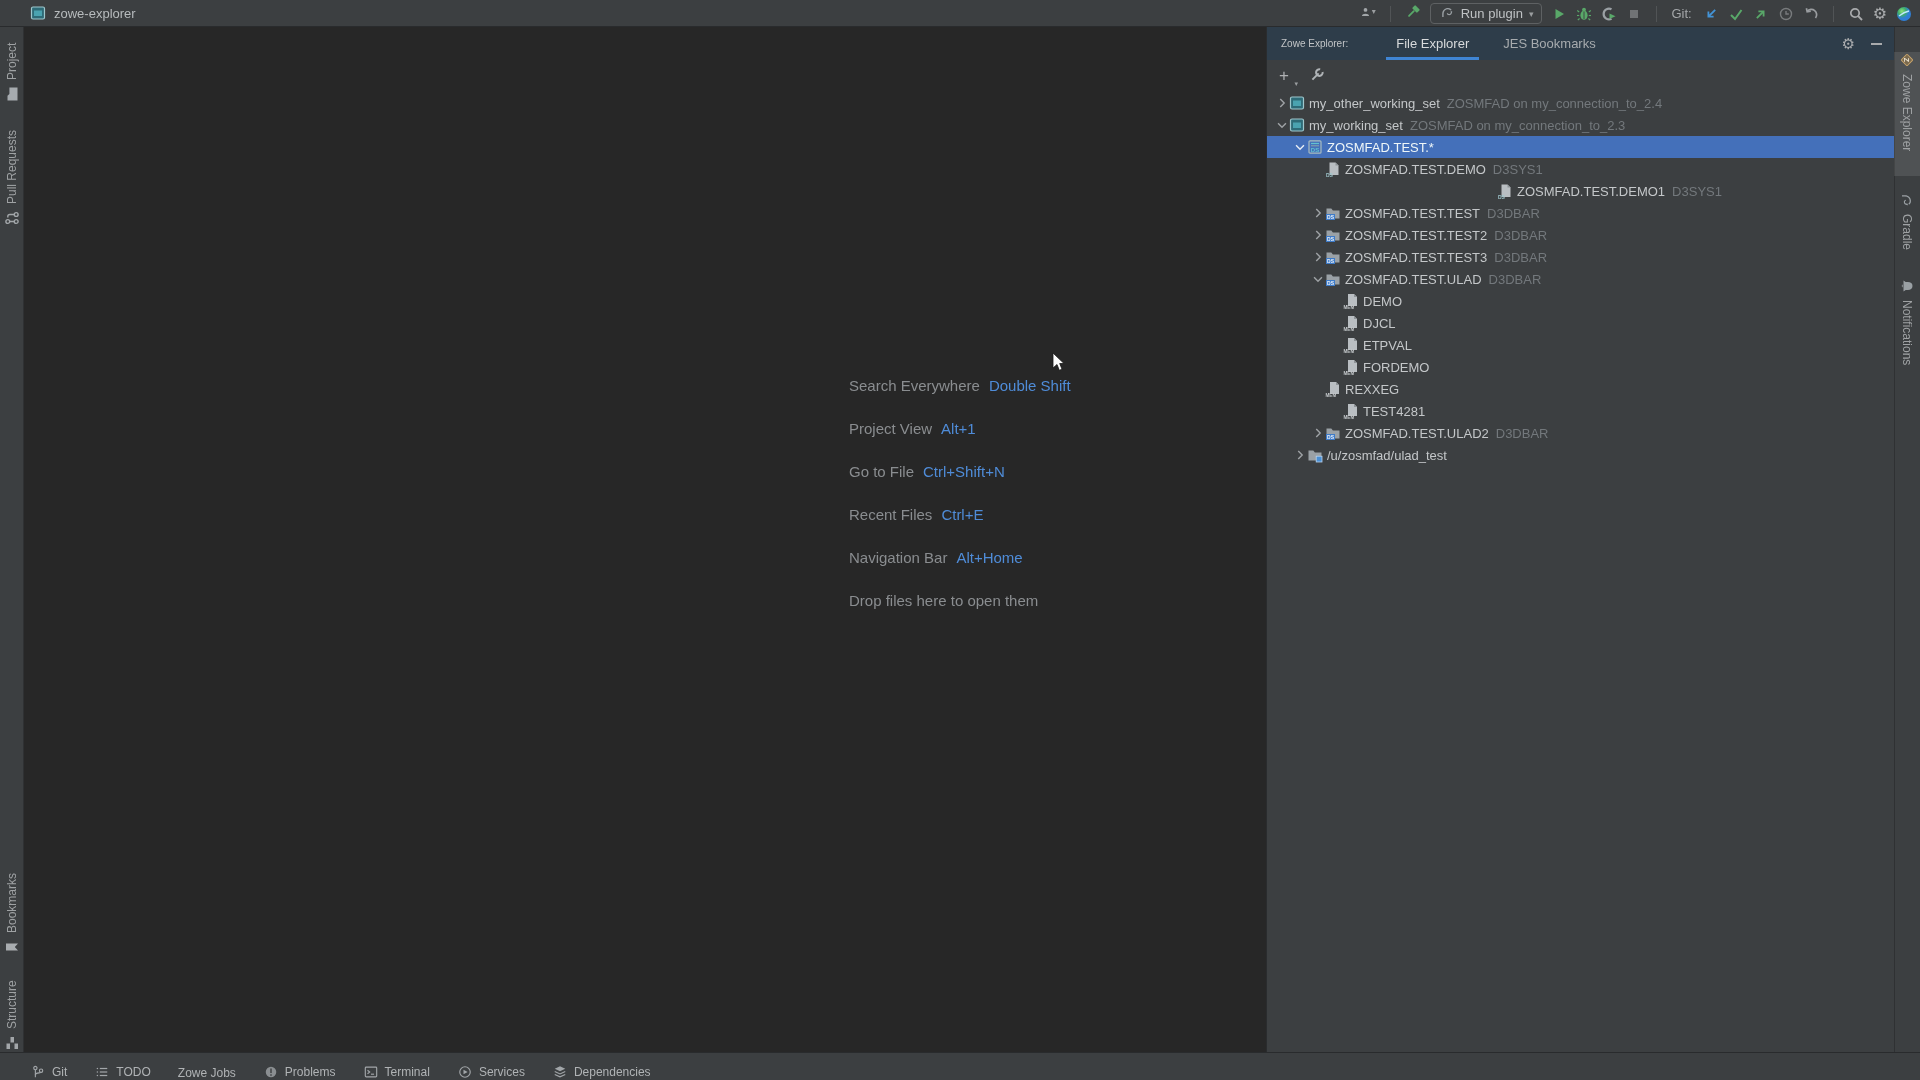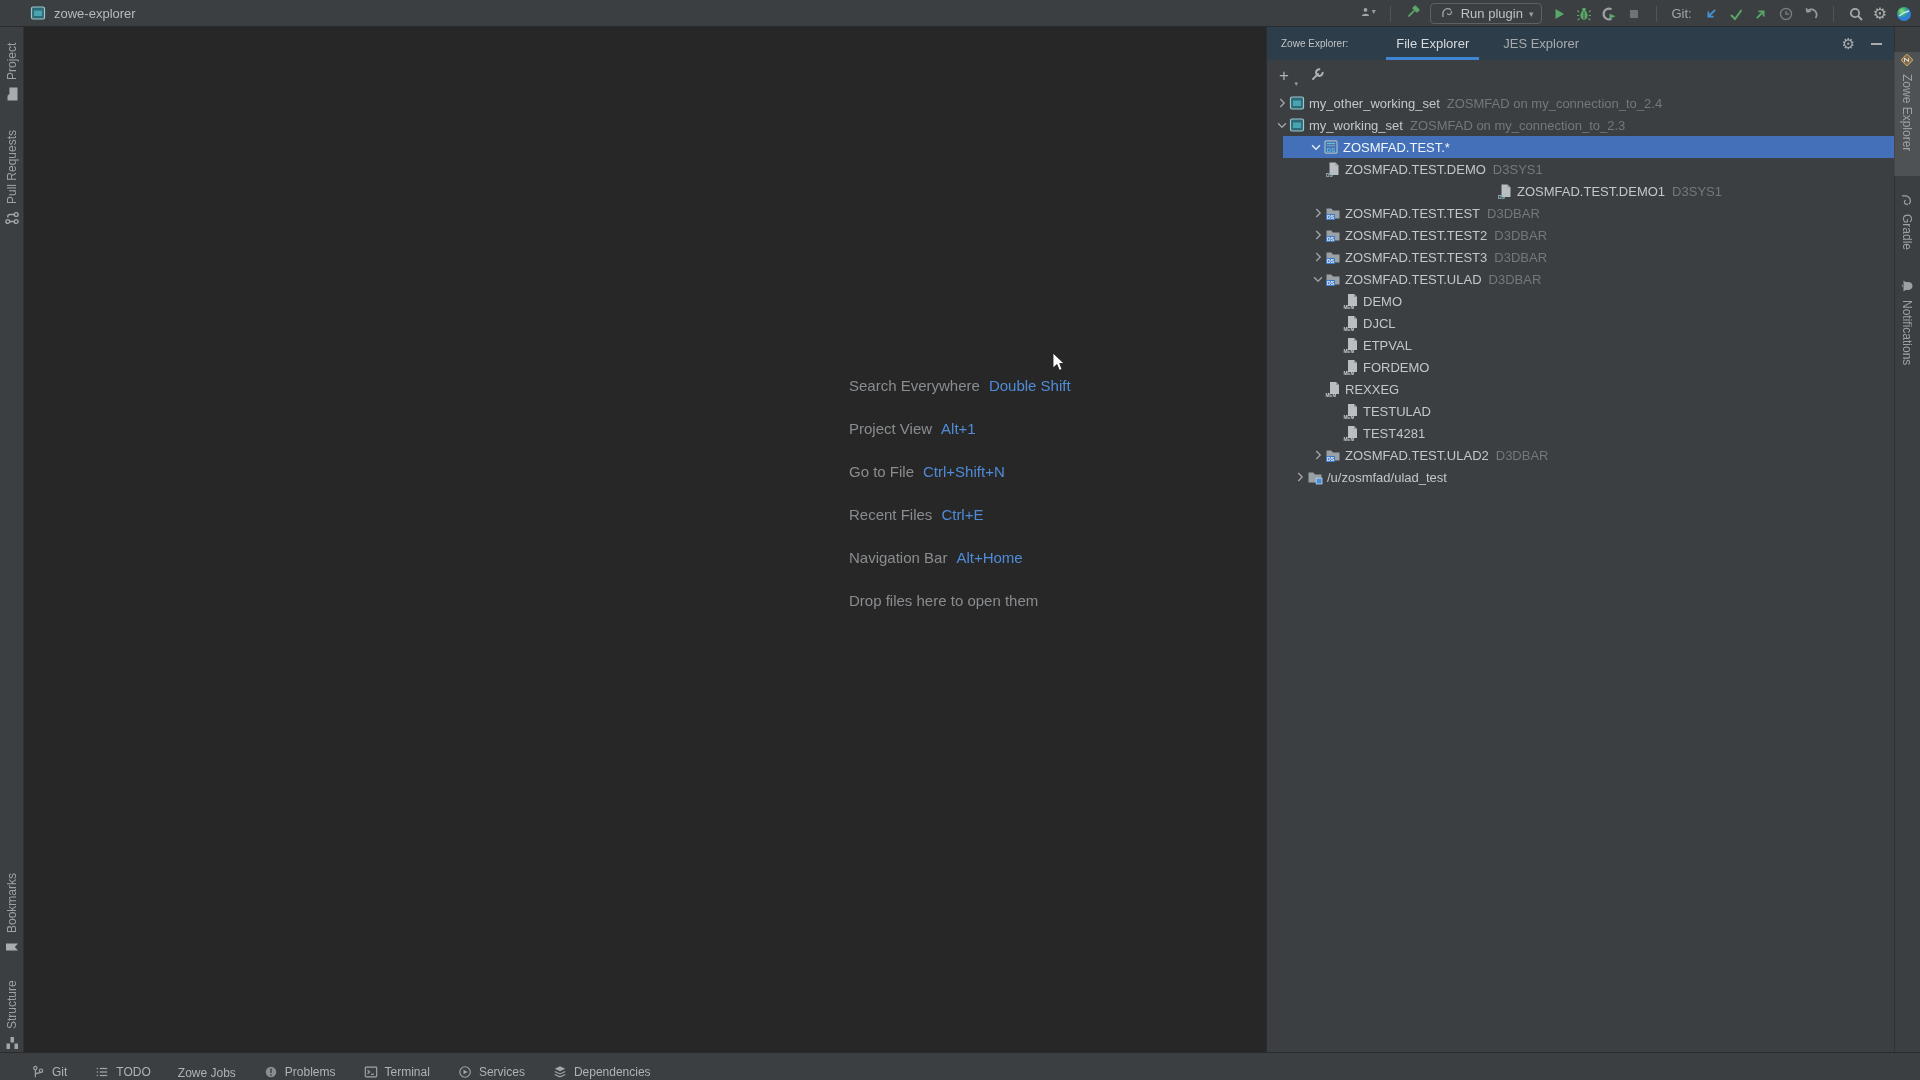--- a/index.html
+++ b/index.html
@@ -351,21 +351,21 @@
         <path d="M1,1 L1,16 L5,12.5 L7.3,18.3 L10,17.2 L7.7,11.5 L12,11.5 Z" fill="#ffffff" stroke="#1a1a1a" stroke-width="0.8"></path>
       </svg>
     </div>
   </div>
 
   <div id="panel">
     <div id="panel-header">
       <span id="panel-title">Zowe Explorer:</span>
       <span id="tabs-slot" style="display:flex;height:33px;">
           <div class="ptab active">File Explorer</div>
-          <div class="ptab">JES Explorer</div>
+          <div class="ptab">JES Bookmarks</div>
         </span>
       <div id="panel-header-right">
         <span class="glyph">⚙</span>
         <span class="hide-bar"></span>
       </div>
     </div>
     <div id="panel-toolbar">
       <span class="add-ic">+<span class="mini-caret">▾</span></span>
       <span class="tb-icon" id="wrench-slot">
           <svg width="16" height="16" viewBox="0 0 16 16">
@@ -400,21 +400,21 @@
           </span>
           <span class="t-icon">
             <svg width="16" height="16" viewBox="0 0 16 16">
               <rect x="1.5" y="2" width="13" height="12" rx="1.5" fill="#2e6b77" stroke="#9ec7cd" stroke-width="1.2"></rect>
               <rect x="4" y="5.5" width="8" height="5.5" fill="#4aa3b0"></rect>
             </svg>
           </span>
           <span class="t-name">my_working_set</span>
           <span class="t-meta">ZOSMFAD on my_connection_to_2.3</span>
         </div>
-        <div class="trow selected" style="padding-left: 26px; margin-left: 16px;">
+        <div class="trow selected" style="padding-left: 26px;">
           <span class="t-chev">
             <svg width="14" height="14" viewBox="0 0 16 16">
               <polyline points="3.5,6 8,10.5 12.5,6" fill="none" stroke="#e8eef5" stroke-width="1.6"></polyline>
             </svg>
           </span>
           <span class="t-icon">
             <svg width="16" height="16" viewBox="0 0 16 16">
               <rect x="2" y="1.8" width="12" height="12.4" rx="1" fill="none" stroke="#a8bcc0" stroke-width="1.2"></rect>
               <line x1="4" y1="4.5" x2="12" y2="4.5" stroke="#62c1cf" stroke-width="1.2"></line>
               <line x1="4" y1="6.8" x2="12" y2="6.8" stroke="#8aa6ab" stroke-width="1"></line>
@@ -558,31 +558,20 @@
         <div class="trow" style="padding-left: 44px;">
           <span class="t-chev"></span>
           <span class="t-icon">
             <svg width="16" height="16" viewBox="0 0 16 16">
               <path d="M5,1 h6 l3,3 v9 h-9 z" fill="#b9bec2"></path>
               <path d="M11,1 l3,3 h-3 z" fill="#8e9397"></path>
               <text x="0.5" y="15.5" font-size="4.6" font-weight="bold" fill="#c3c7ca" font-family="Liberation Sans,sans-serif">MEM</text>
             </svg>
           </span>
           <span class="t-name">REXXEG</span>
-        </div>
-        <div class="trow" style="padding-left: 62px;">
-          <span class="t-chev"></span>
-          <span class="t-icon">
-            <svg width="16" height="16" viewBox="0 0 16 16">
-              <path d="M5,1 h6 l3,3 v9 h-9 z" fill="#b9bec2"></path>
-              <path d="M11,1 l3,3 h-3 z" fill="#8e9397"></path>
-              <text x="0.5" y="15.5" font-size="4.6" font-weight="bold" fill="#c3c7ca" font-family="Liberation Sans,sans-serif">MEM</text>
-            </svg>
-          </span>
-          <span class="t-name">TESTULAD</span>
         </div>
         <div class="trow" style="padding-left: 62px;">
           <span class="t-chev"></span>
           <span class="t-icon">
             <svg width="16" height="16" viewBox="0 0 16 16">
               <path d="M5,1 h6 l3,3 v9 h-9 z" fill="#b9bec2"></path>
               <path d="M11,1 l3,3 h-3 z" fill="#8e9397"></path>
               <text x="0.5" y="15.5" font-size="4.6" font-weight="bold" fill="#c3c7ca" font-family="Liberation Sans,sans-serif">MEM</text>
             </svg>
           </span>

